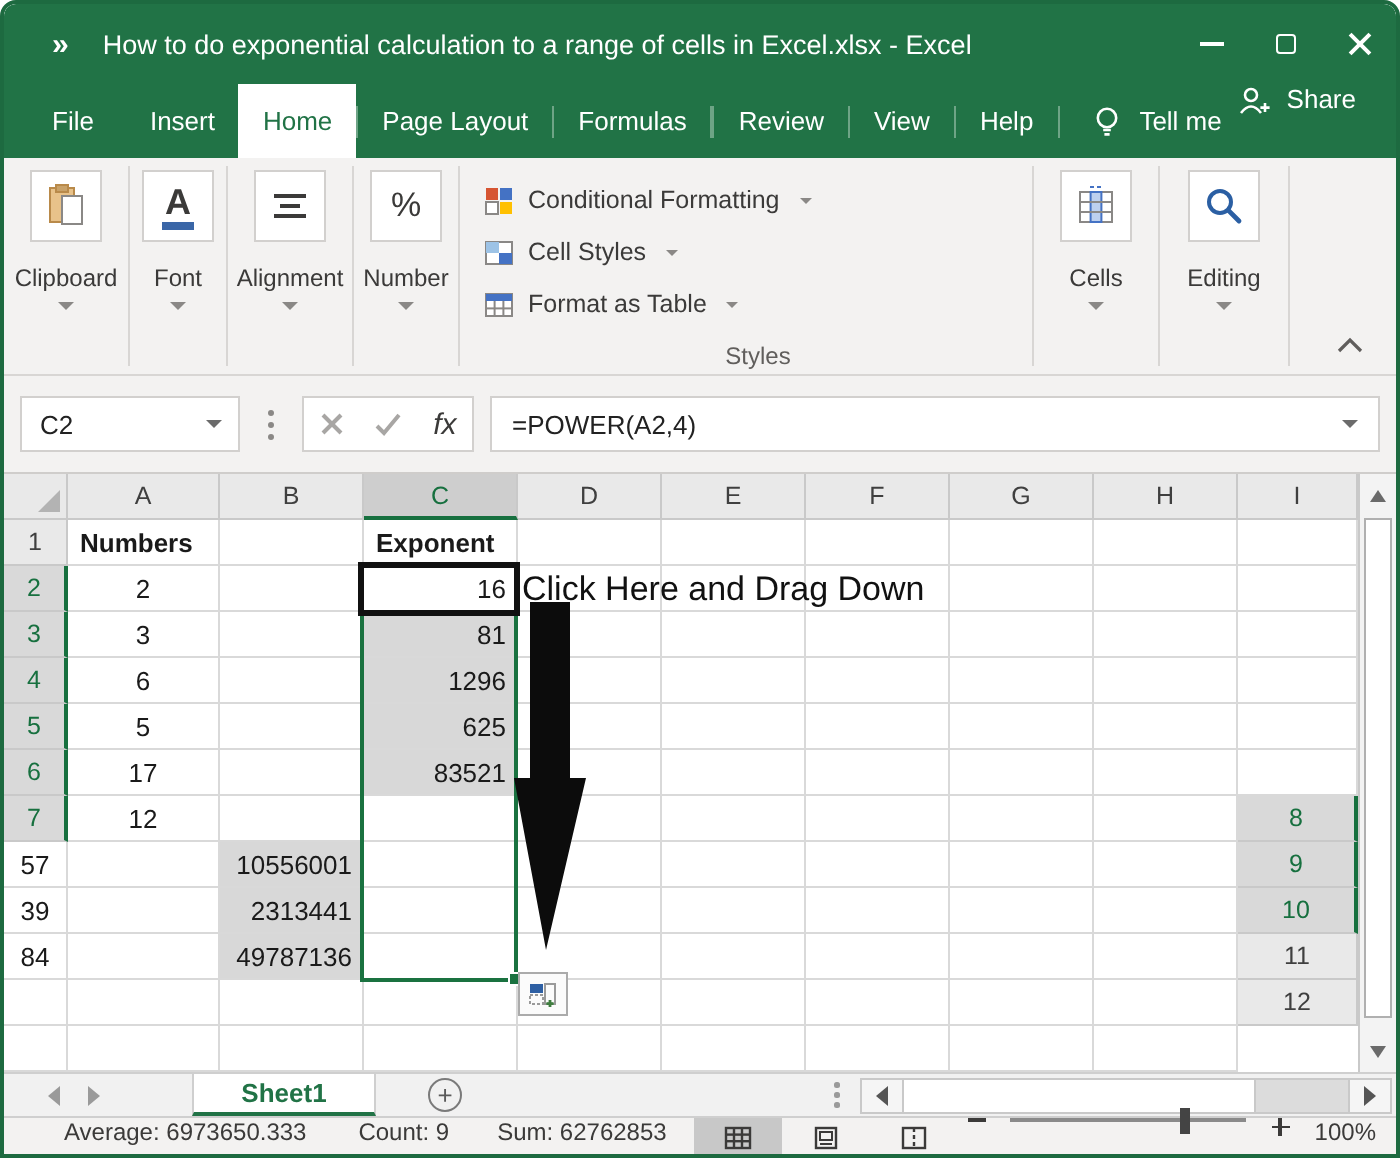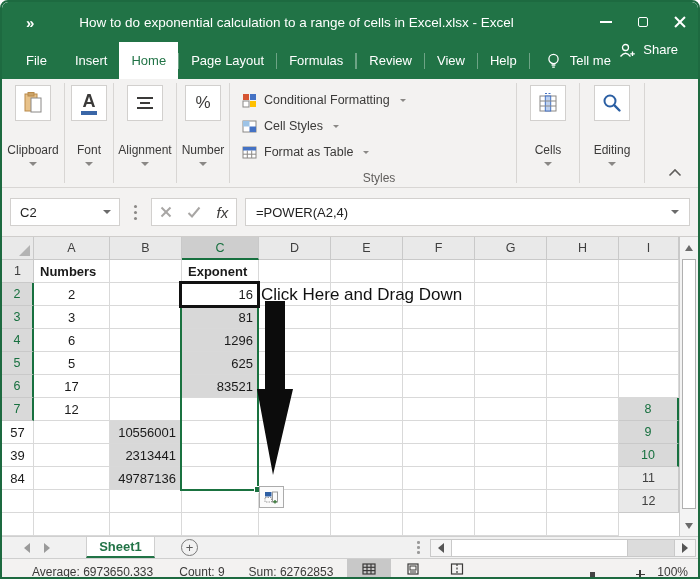--- a/index.html
+++ b/index.html
@@ -3,21 +3,21 @@
 <meta charset="utf-8">
 <style>
   * { box-sizing: border-box; margin: 0; padding: 0; }
   html,body { width:700px; height:579px; }
   body { font-family:"Liberation Sans","DejaVu Sans",sans-serif; overflow:hidden; background:#fff; }
   .window { width:700px; height:579px; border:2px solid #1d6a40; border-radius:8px 8px 0 0; overflow:hidden; position:relative; background:#fff; }
 
   
   .titlebar { height:40px; background:#217346; display:flex; align-items:center; color:#fff; border-radius:6px 6px 0 0; }
   .qat { margin-left:24px; font-size:15px; font-weight:bold; letter-spacing:1px; }
-  .titletext { margin-left:44px; font-size:13.5px; white-space:nowrap; }
+  .titletext { margin-left:16px; font-size:13.5px; white-space:nowrap; }
   .wincontrols { margin-left:auto; display:flex; height:100%; }
   .winbtn { width:37px; height:100%; display:flex; align-items:center; justify-content:center; }
   .min-glyph { width:12px; height:2px; background:#fff; }
   .max-glyph { width:10px; height:10px; border:1.4px solid #fff; border-radius:2px; }
   .close-glyph { position:relative; width:12px; height:12px; }
   .close-glyph::before,.close-glyph::after { content:""; position:absolute; left:5px; top:-1px; width:2px; height:14px; background:#fff; }
   .close-glyph::before { transform:rotate(45deg); } .close-glyph::after { transform:rotate(-45deg); }
 
   
   .tabrow { height:37px; background:#217346; display:flex; align-items:stretch; color:#fff; font-size:13px; }
@@ -26,21 +26,21 @@
   .rtab.active { background:#fff; color:#217346; }
   .tabsep { width:1px; height:16px; background:rgba(255,255,255,.35); align-self:center; }
   .tellme { display:flex; align-items:center; gap:9px; margin-left:16px; }
   .share { display:flex; align-items:flex-start; gap:7px; margin-left:auto; margin-right:20px; }
 
   
   .ribbon { height:109px; background:#f3f2f1; display:flex; align-items:stretch; border-bottom:1px solid #d8d6d4; }
   .rgroup { display:flex; flex-direction:column; align-items:center; padding-top:6px; }
   .gsep { width:1px; background:#d8d6d4; margin:4px 0; }
   .iconbtn { width:36px; height:36px; background:#fff; border:1px solid #d2d0ce; display:flex; align-items:center; justify-content:center; }
-  .glabel { font-size:12px; color:#3b3a39; margin-top:22px; }
+  .glabel { font-size:12px; color:#3b3a39; margin-top:11px; }
   .gchev { margin-top:5px; width:0; height:0; border-left:4px solid transparent; border-right:4px solid transparent; border-top:4px solid #8a8886; }
   .w-clip{width:62px}.w-font{width:48px}.w-align{width:62px}.w-num{width:52px}.w-cells{width:62px}.w-edit{width:64px}
   .styles-group { width:286px; padding:8px 0 0 12px; display:flex; flex-direction:column; align-items:flex-start; }
   .styles-row { display:flex; align-items:center; gap:7px; height:26px; font-size:12.5px; color:#3b3a39; }
   .srow-chev { width:0;height:0;border-left:3.5px solid transparent;border-right:3.5px solid transparent;border-top:3.5px solid #8a8886; margin-left:3px;}
   .styles-label { align-self:center; font-size:12px; color:#605e5c; margin-top:6px; }
   .ribbon-rest { flex:1; position:relative; }
   .collapse-chev { position:absolute; right:16px; bottom:10px; }
   .font-glyph { font-size:18px; font-weight:bold; color:#3b3a39; line-height:1; }
   .font-bar { width:16px; height:4px; background:#3a66a7; margin-top:1px; }
@@ -83,31 +83,31 @@
   .tri-up { width:0;height:0;border-left:4.5px solid transparent;border-right:4.5px solid transparent;border-bottom:6px solid #6a6a6a; }
   .tri-down { width:0;height:0;border-left:4.5px solid transparent;border-right:4.5px solid transparent;border-top:6px solid #6a6a6a; }
   .vs-thumb { position:absolute; left:2px; top:22px; width:14px; height:250px; background:#fff; border:1px solid #b0b0b0; }
   .vs-arrow.bottom { position:absolute; bottom:0; }
 
   
   .tabsbar { height:22px; background:#f1f1f1; border-top:1px solid #cfcfcf; position:relative; display:flex; align-items:stretch; font-size:13px; }
   .navarrows { display:flex; align-items:center; gap:14px; margin-left:22px; }
   .tri-left { width:0;height:0;border-top:5px solid transparent;border-bottom:5px solid transparent;border-right:6px solid #9a9a9a; }
   .tri-right { width:0;height:0;border-top:5px solid transparent;border-bottom:5px solid transparent;border-left:6px solid #9a9a9a; }
-  .sheettab { margin-left:36px; width:69px; background:#fff; border-left:1px solid #cfcfcf; border-right:1px solid #cfcfcf; border-bottom:2px solid #217346; color:#217346; font-weight:bold; display:flex; align-items:center; justify-content:center; }
+  .sheettab { margin-left:46px; width:92px; background:#fff; border-left:1px solid #cfcfcf; border-right:1px solid #cfcfcf; border-bottom:2px solid #217346; color:#217346; font-weight:bold; display:flex; align-items:center; justify-content:center; }
   .addsheet { margin-left:26px; align-self:center; width:17px; height:17px; border:1.4px solid #7a7a7a; border-radius:50%; color:#5a5a5a; font-size:13px; display:flex; align-items:center; justify-content:center; line-height:0; }
   .tb-dots { position:absolute; left:415px; top:4px; display:flex; flex-direction:column; gap:2.5px; }
   .tb-dots i { width:2.5px;height:2.5px;border-radius:50%;background:#9a9a9a; }
   .hscroll { position:absolute; left:428px; top:2px; right:2px; height:18px; background:#dcdcdc; border:1px solid #c9c9c9; display:flex; }
   .hs-btn { width:21px; height:100%; background:#f5f5f5; border-right:1px solid #c9c9c9; display:flex; align-items:center; justify-content:center; }
   .hs-btn.right { border-right:none; border-left:1px solid #c9c9c9; margin-left:auto; }
   .hs-thumb { width:176px; height:100%; background:#fff; border-right:1px solid #c9c9c9; }
 
   
-  .statusbar { height:21px; background:#f3f2f1; border-top:1px solid #cfcfcf; display:flex; align-items:flex-end; font-size:12px; color:#3b3a39; }
+  .statusbar { height:21px; background:#f3f2f1; border-top:1px solid #cfcfcf; display:flex; align-items:flex-start; font-size:12px; color:#3b3a39; }
   .st-avg { margin-left:30px; } .st-count { margin-left:26px; } .st-sum { margin-left:24px; }
   .st-spacer { flex:1; }
   .viewbtn { width:44px; height:100%; display:flex; align-items:center; justify-content:center; }
   .viewbtn.sel { background:#c8c8c8; }
   .zoom-minus,.zoom-plus { width:18px; display:flex; align-items:center; justify-content:center; }
   .minus-glyph { width:9px; height:1.6px; background:#3b3a39; }
   .plus-glyph { position:relative; width:9px; height:9px; }
   .plus-glyph::before { content:""; position:absolute; top:3.7px; left:0; width:9px; height:1.6px; background:#3b3a39; }
   .plus-glyph::after { content:""; position:absolute; left:3.7px; top:0; width:1.6px; height:9px; background:#3b3a39; }
   .zoomtrack { width:118px; height:1.6px; background:#8a8a8a; position:relative; margin:0 8px; }

